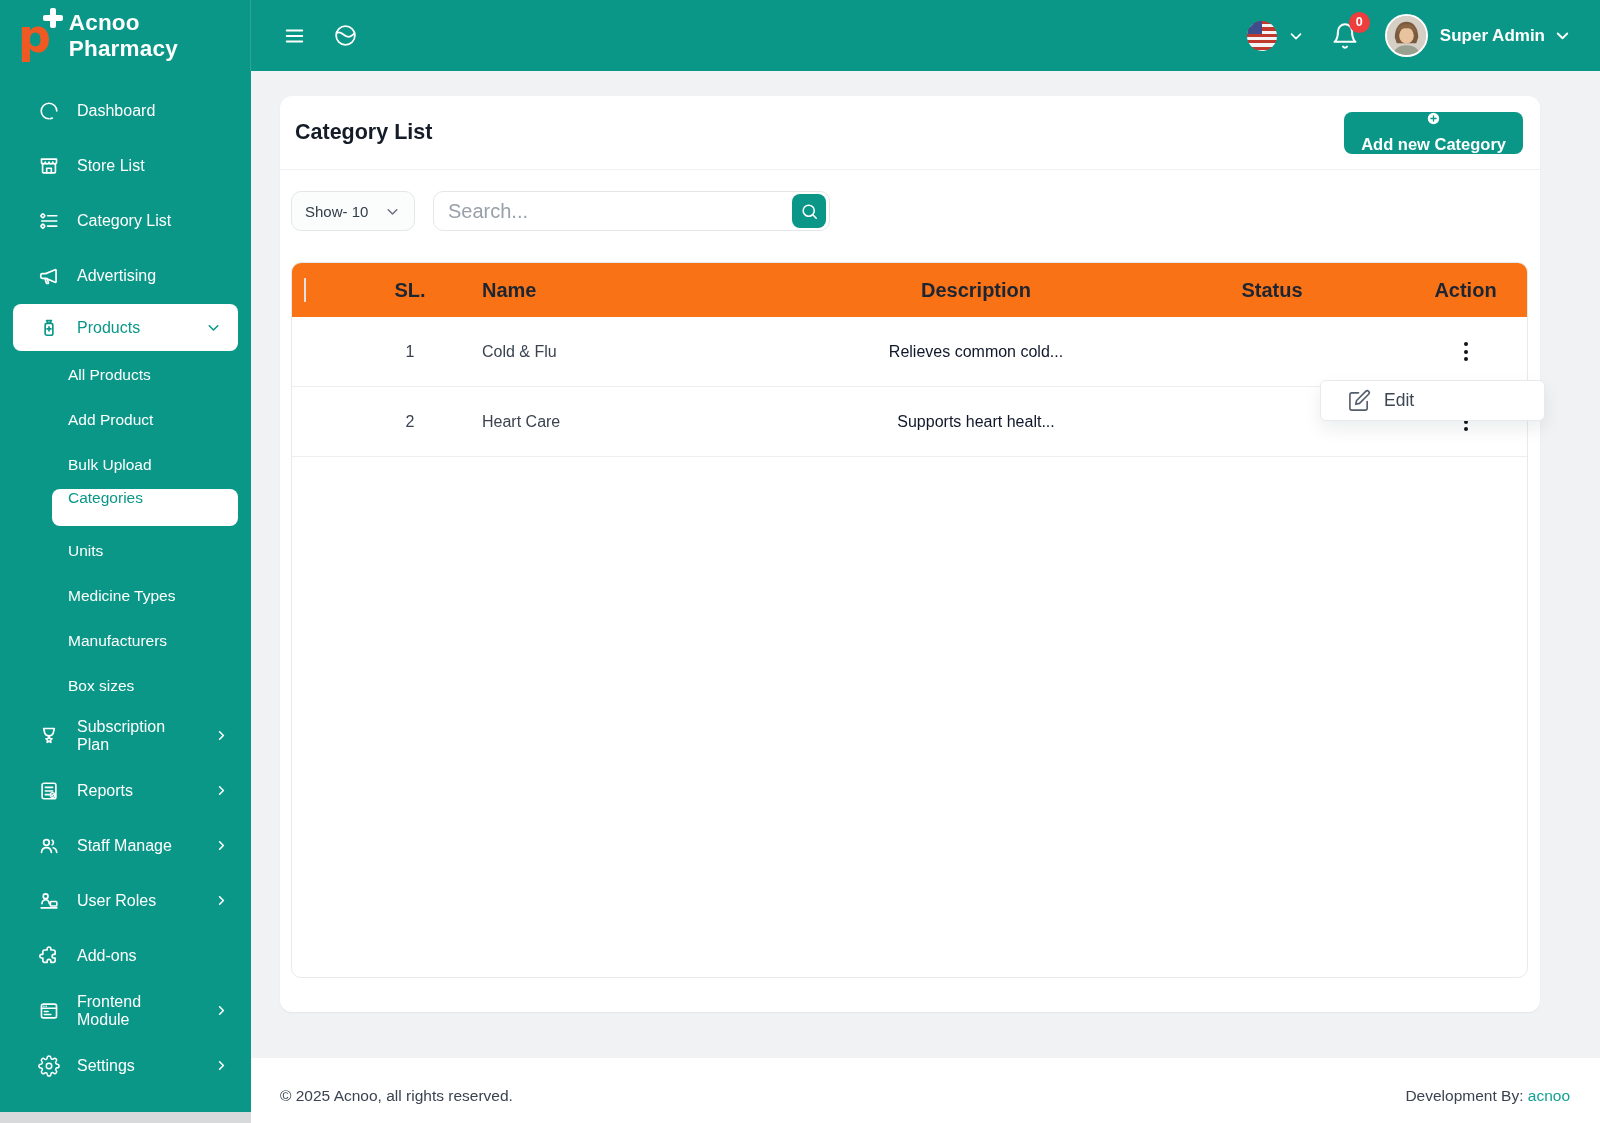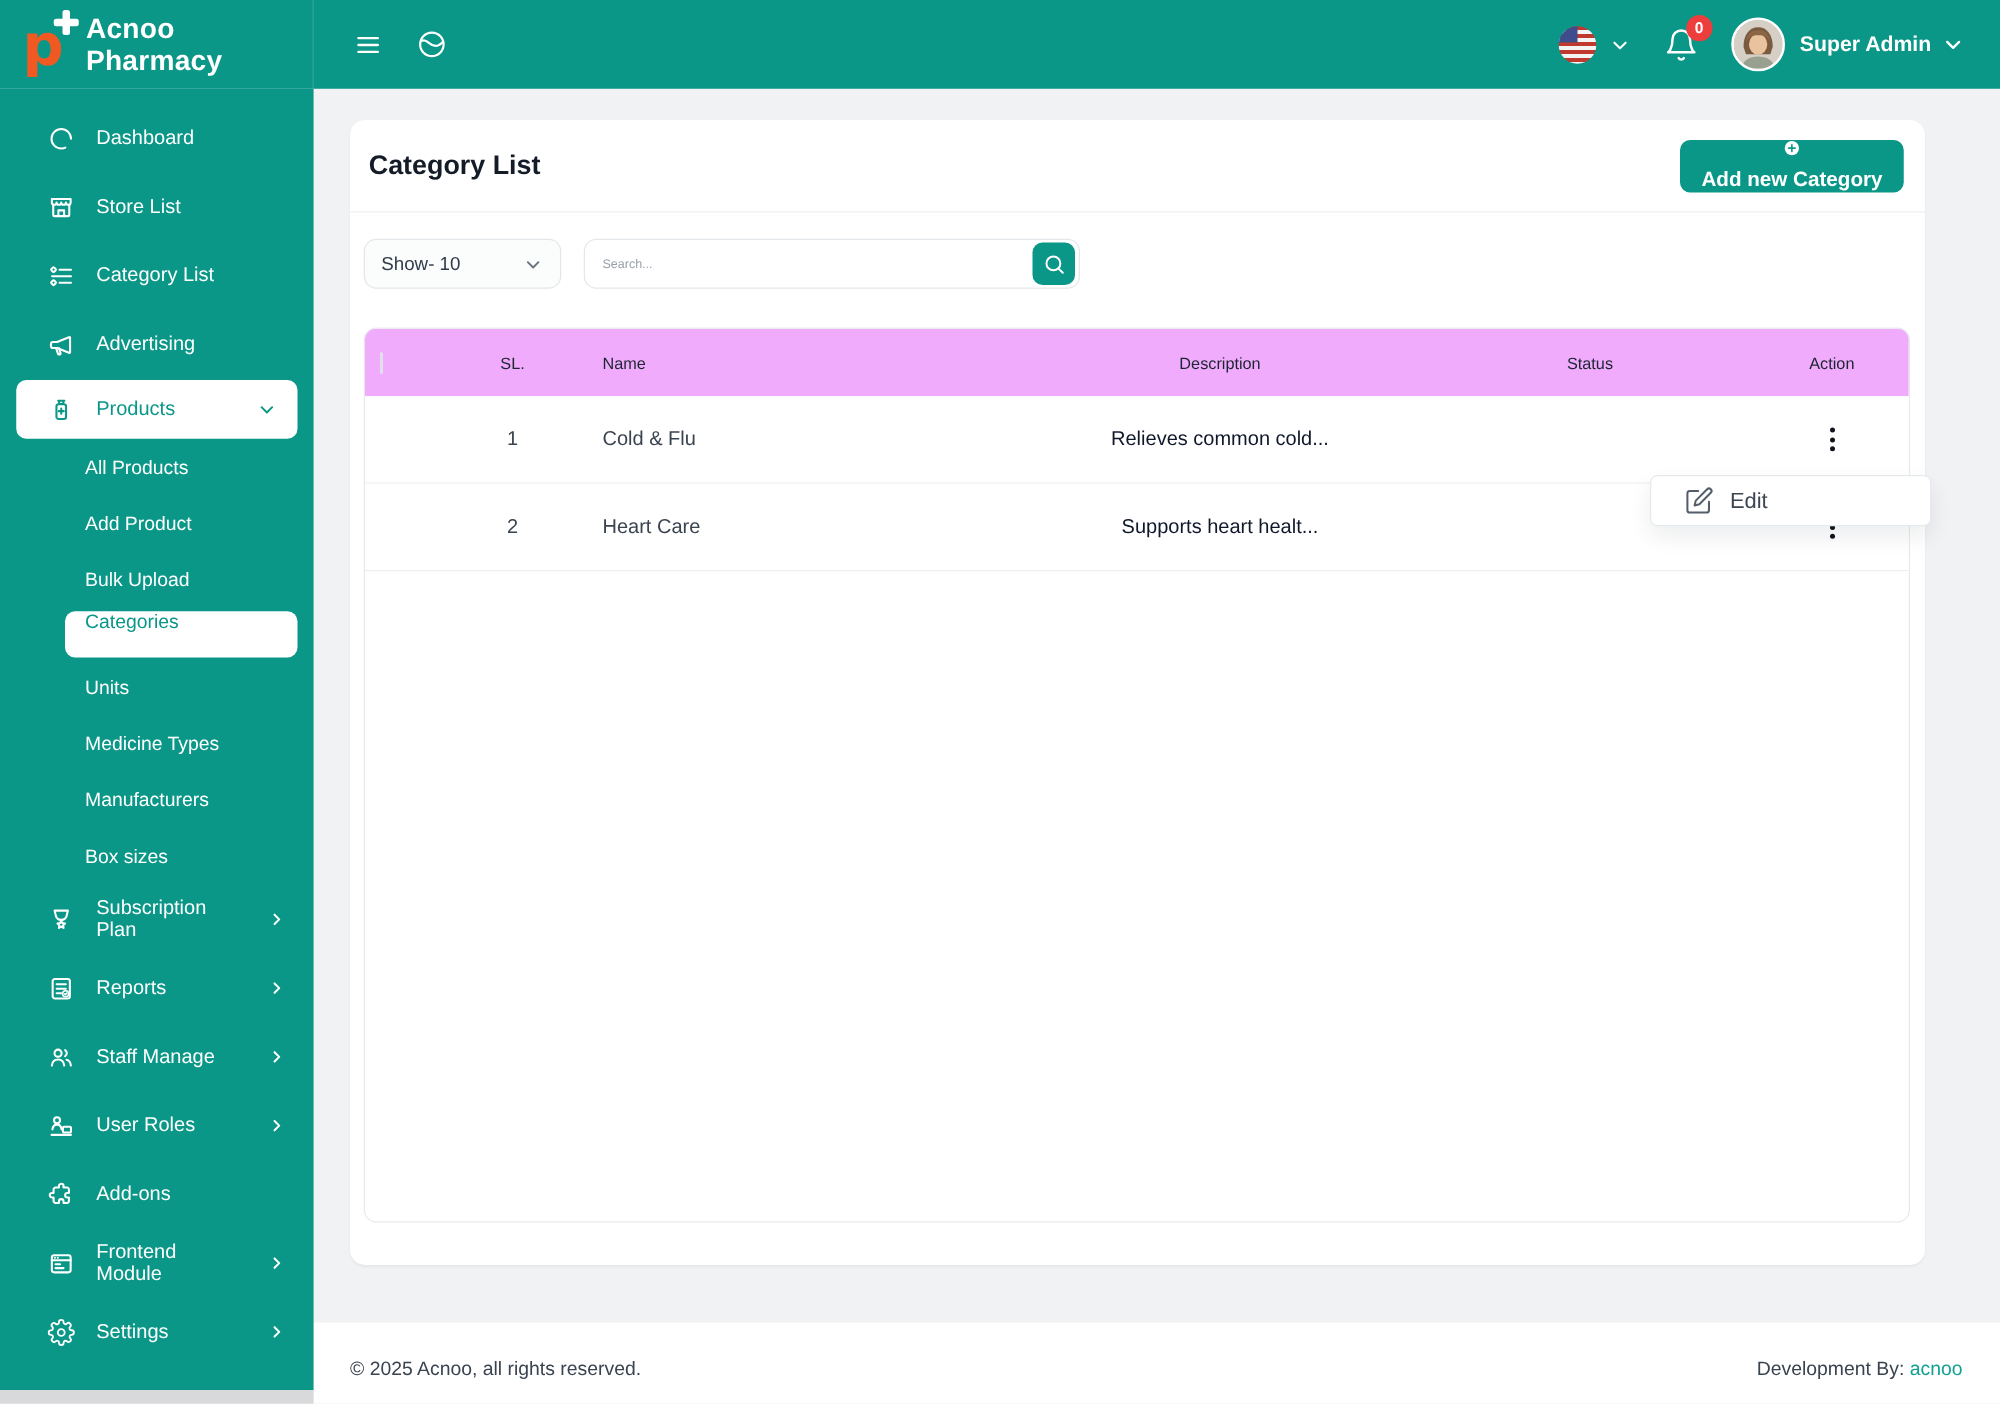--- a/index.html
+++ b/index.html
@@ -58,35 +58,35 @@
   .card { position:absolute; left:29px; top:25px; width:1260px; height:916px; background:#fff;
     border-radius:12px; box-shadow:0 1px 2px rgba(16,24,40,.05); }
   .card-head { height:74px; display:flex; align-items:center; justify-content:space-between;
     padding:0 17px 0 15px; border-bottom:1px solid #eef0f3; }
   .page-title { font-size:21.5px; font-weight:bold; color:#141c28; }
   .add-btn { height:42px; background:#0a9788; color:#fff; border:none; border-radius:8px;
     display:flex; align-items:center; gap:10px; padding:0 17px; font-size:16.5px; font-weight:bold;
     cursor:pointer; font-family:inherit;flex-direction:column; }
 
   .controls { display:flex; align-items:center; gap:18px; padding:21px 0 0 11px; }
-  .select-box { width:158px; height:40px; border:1px solid #e4e7ea; background:#fbfcfc; border-radius:10px;
+  .select-box { width:124px; height:40px; border:1px solid #e4e7ea; background:#fbfcfc; border-radius:10px;
     display:flex; align-items:center; justify-content:space-between; padding:0 13px;
     font-size:15px; color:#323d4b; cursor:pointer; }
   .search-box { width:397px; height:40px; border:1px solid #e4e7ea; border-radius:10px;
     display:flex; align-items:center; background:#fff; padding:0 3px 0 0; }
-  .search-input { flex:1; border:none; outline:none; padding:0 14px; font-size:10px; color:#be185d;
+  .search-input { flex:1; border:none; outline:none; padding:0 14px; font-size:20px; color:#be185d;
     background:transparent; font-family:inherit; }
   .search-input::placeholder { color:#98a1aa; }
   .search-btn { width:34px; height:34px; background:#0a9788; border:none; border-radius:8px; color:#fff;
     display:flex; align-items:center; justify-content:center; cursor:pointer; }
 
   .table-wrap { position:absolute; left:11px; top:166px; width:1237px; height:716px;
     border:1px solid #e7eaed; border-radius:10px; overflow:hidden; }
   .thead, .trow { display:grid; grid-template-columns:48px 140px 330px 332px 260px 127px; align-items:center; }
-  .thead { height:54px; background:#f0abfc; font-weight:normal; font-size:13px; color:#1c2531; }
+  .thead { height:54px; background:#f97316; font-weight:bold; font-size:20px; color:#1c2531; }
   .trow { height:70px; font-size:16px; color:#3a4350; border-bottom:1px solid #eceef1; background:#fff; }
   .cb-cell { padding-left:12px; }
   .checkbox { width:24px; height:24px; border:1.5px solid #dde2e7; border-radius:7px; background:#f6f8f9; cursor:pointer; }
   .c-center { text-align:center; justify-self:center; }
   .cell-name { padding-left:2px; }
   .cell-desc { text-align:center; color:#0f172a; }
   .toggle { width:50px; height:27px; border-radius:14px; background:#0a9788; position:relative; cursor:pointer; }
   .toggle::after { content:""; position:absolute; right:2.5px; top:2.5px; width:22px; height:22px;
     background:#fff; border-radius:50%; }
   .dots { display:flex; flex-direction:column; gap:3.5px; align-items:center; cursor:pointer; padding:6px 10px; }

